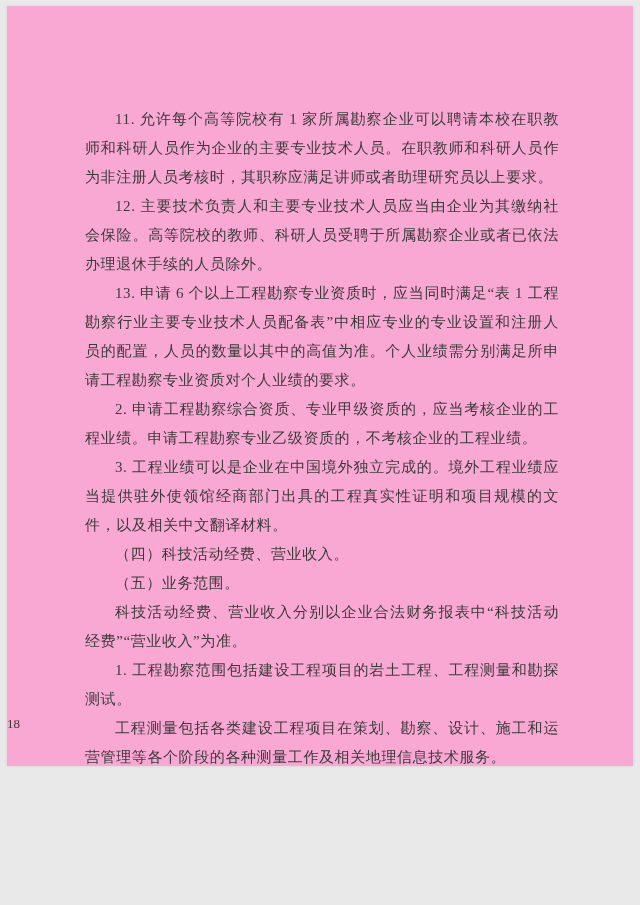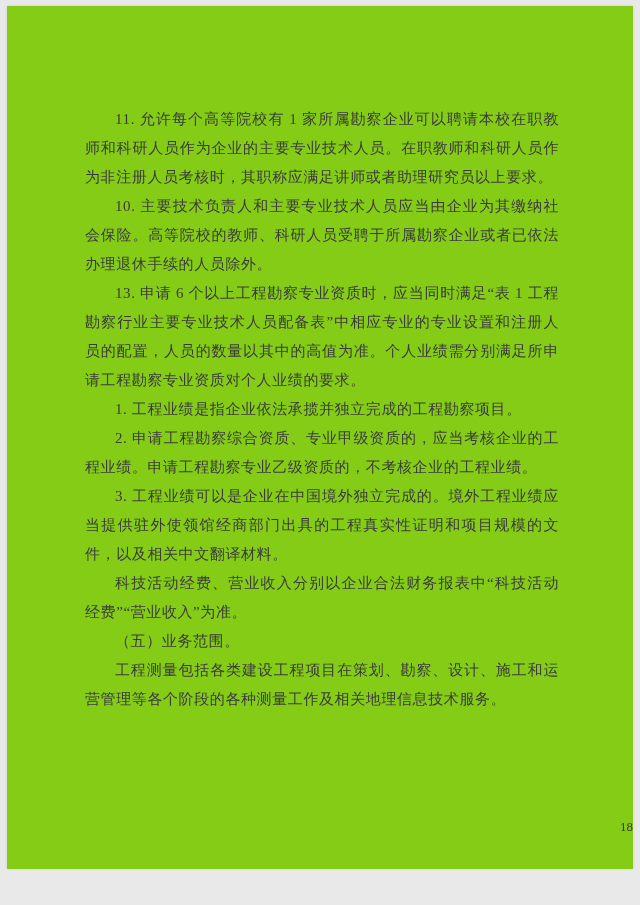--- a/index.html
+++ b/index.html
@@ -13,22 +13,22 @@
     width: 640px;
     height: 905px;
     overflow: hidden;
     background: #e9e9e9;
   }
   .page {
     position: absolute;
     left: 7px;
     top: 6px;
     width: 626px;
-    height: 863px;
-    background: #84cc16;
+    height: 760px;
+    background: #f9a8d4;
     box-shadow: 0 0 3px rgba(0,0,0,0.10);
     text-decoration: underline;
   }
   .content {
     position: absolute;
     left: 78px;
     right: 74px;
     top: 99px;
   }
   p.para {
@@ -40,37 +40,38 @@
     text-align: justify;
     text-indent: 2em;
     letter-spacing: 0.6px;
     word-break: break-all;
   }
   .page-number {
     position: absolute;
     bottom: 34px;
     left: 0;
     width: 100%;
-    text-align: right;
+    text-align: left;
     font-size: 13px;
     color: #3b3b3b;
   }
 </style>
 </head>
 <body>
 
 <div class="viewport">
   <div class="page">
     <div class="content">
       <p class="para">11. 允许每个高等院校有 1 家所属勘察企业可以聘请本校在职教师和科研人员作为企业的主要专业技术人员。在职教师和科研人员作为非注册人员考核时，其职称应满足讲师或者助理研究员以上要求。</p>
-      <p class="para">10. 主要技术负责人和主要专业技术人员应当由企业为其缴纳社会保险。高等院校的教师、科研人员受聘于所属勘察企业或者已依法办理退休手续的人员除外。</p>
+      <p class="para">12. 主要技术负责人和主要专业技术人员应当由企业为其缴纳社会保险。高等院校的教师、科研人员受聘于所属勘察企业或者已依法办理退休手续的人员除外。</p>
       <p class="para">13. 申请 6 个以上工程勘察专业资质时，应当同时满足“表 1 工程勘察行业主要专业技术人员配备表”中相应专业的专业设置和注册人员的配置，人员的数量以其中的高值为准。个人业绩需分别满足所申请工程勘察专业资质对个人业绩的要求。</p>
-      <p class="para">1. 工程业绩是指企业依法承揽并独立完成的工程勘察项目。</p>
       <p class="para">2. 申请工程勘察综合资质、专业甲级资质的，应当考核企业的工程业绩。申请工程勘察专业乙级资质的，不考核企业的工程业绩。</p>
       <p class="para">3. 工程业绩可以是企业在中国境外独立完成的。境外工程业绩应当提供驻外使领馆经商部门出具的工程真实性证明和项目规模的文件，以及相关中文翻译材料。</p>
+      <p class="para">（四）科技活动经费、营业收入。</p>
+      <p class="para">（五）业务范围。</p>
       <p class="para">科技活动经费、营业收入分别以企业合法财务报表中“科技活动经费”“营业收入”为准。</p>
-      <p class="para">（五）业务范围。</p>
+      <p class="para">1. 工程勘察范围包括建设工程项目的岩土工程、工程测量和勘探测试。</p>
       <p class="para">工程测量包括各类建设工程项目在策划、勘察、设计、施工和运营管理等各个阶段的各种测量工作及相关地理信息技术服务。</p>
 
     </div>
     <div class="page-number">18</div>
   </div>
 </div>
 
 </body></html>

